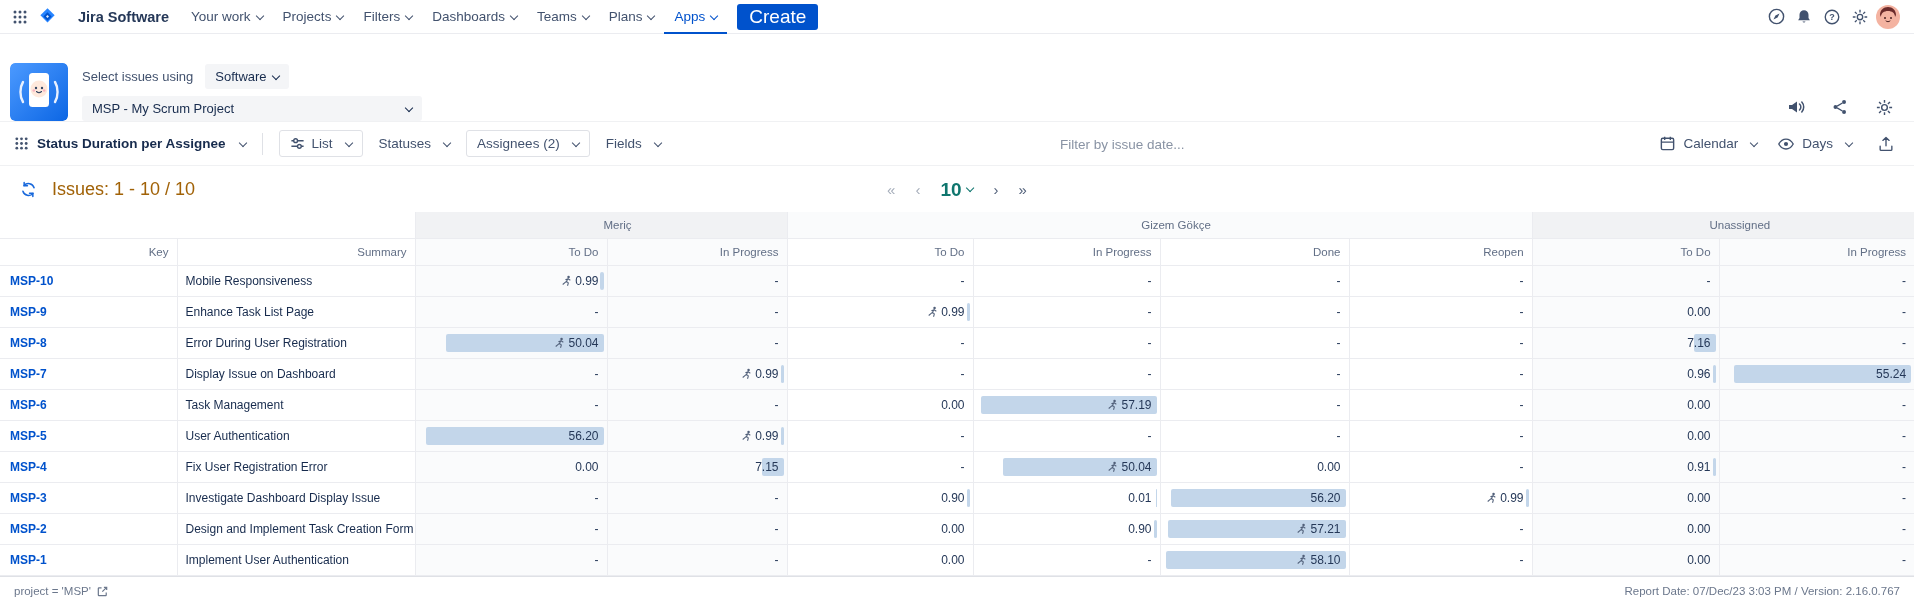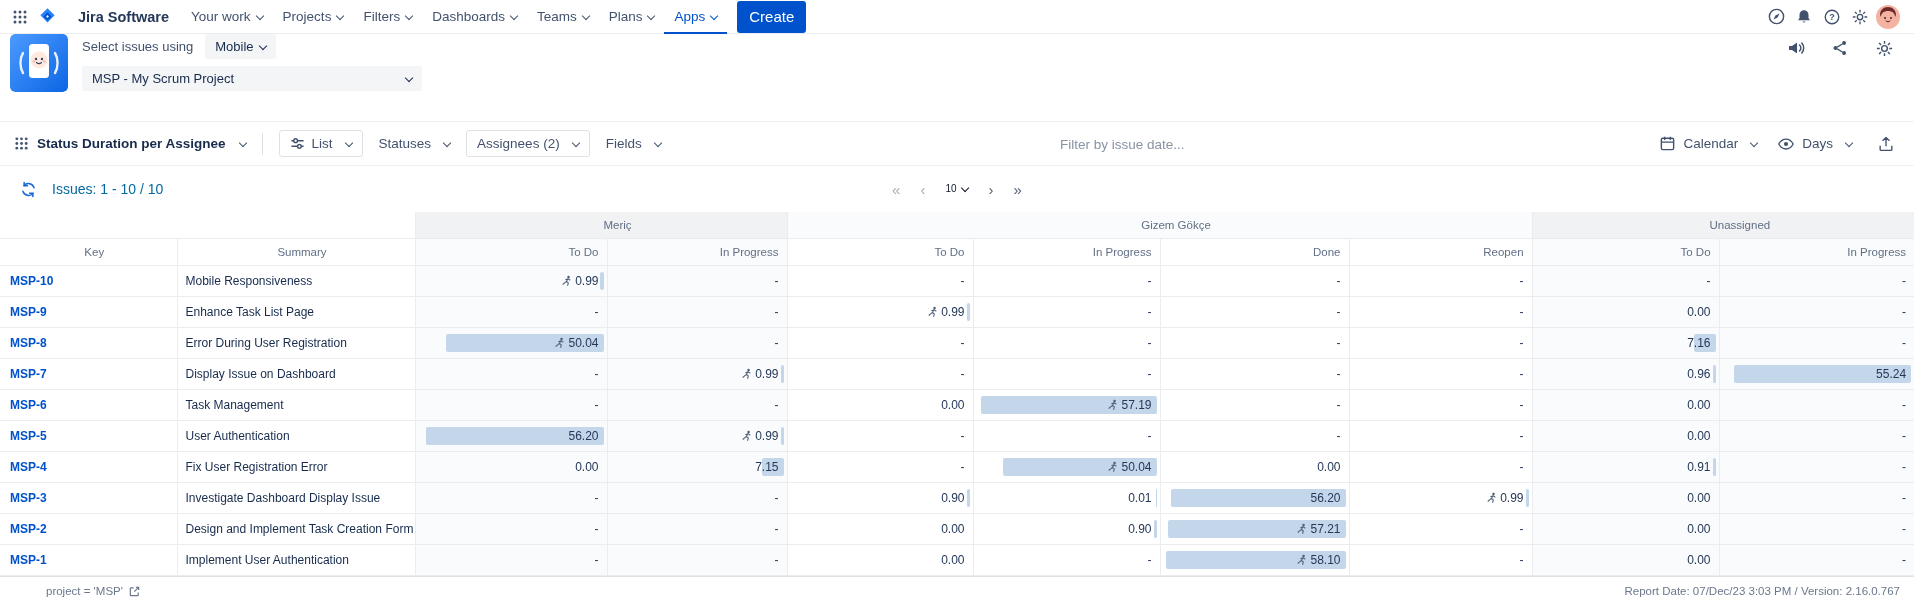--- a/index.html
+++ b/index.html
@@ -11,29 +11,29 @@
   .chev { display:inline-block; width:6px; height:6px; border-right:1.5px solid currentColor; border-bottom:1.5px solid currentColor; transform:rotate(45deg); margin-left:6px; margin-bottom:2px; flex:none; }
 
   
   .topnav { height:34px; display:flex; align-items:center; padding:0 12px 0 6px; border-bottom:1px solid #EBECF0; }
   .icon-btn { width:28px; height:28px; display:flex; align-items:center; justify-content:center; border-radius:3px; color:#42526E; flex:none; }
   .brand { display:flex; align-items:center; gap:21px; padding:0 12px 0 4px; }
   .brand-text { font-size:14.5px; font-weight:700; color:#253858; white-space:nowrap; }
   .nav-items { display:flex; align-items:stretch; height:34px; }
   .nav-item { display:flex; align-items:center; padding:16px 10px; font-size:13.5px; color:#42526E; white-space:nowrap; }
   .nav-item.active { color:#0052CC; box-shadow:inset 0 -2px 0 #0052CC; }
-  .create-btn { background:#0052CC; color:#fff; font-size:15px; font-weight:500; height:32px; padding:0 12px; border-radius:3px; margin-left:10px; }
+  .create-btn { background:#0052CC; color:#fff; font-size:19px; font-weight:500; height:26px; padding:0 12px; border-radius:3px; margin-left:10px; }
   .topnav-spacer { flex:1; }
   .search-box { display:flex; align-items:center; gap:7px; width:180px; height:26px; border:1px solid #C1C7D0; border-radius:4px; padding:0 8px; margin-right:12px; background:#fff; }
   .search-box input { border:none; outline:none; font-size:13px; width:100%; font-family:inherit; color:#172B4D; background:transparent; }
   .search-box input::placeholder { color:#7A869A; }
   .avatar-btn { width:28px; height:28px; display:flex; align-items:center; justify-content:center; }
 
   
-  .app-header { height:88px; display:flex; align-items:flex-start; padding:0 16px 0 10px; gap:14px; border-bottom:1px solid #F0F1F3; }
+  .app-header { height:88px; display:flex; align-items:flex-end; padding:0 16px 0 10px; gap:14px; border-bottom:1px solid #F0F1F3; }
   .ah-controls { display:flex; flex-direction:column; gap:7px; }
   .ah-row1 { display:flex; align-items:center; gap:12px; }
   .ah-label { font-size:13px; color:#42526E; white-space:nowrap; }
   .ah-dd { display:flex; align-items:center; background:#F4F5F7; border-radius:3px; padding:5px 10px; font-size:13px; color:#172B4D; }
   .ah-dd.project { width:340px; justify-content:space-between; }
   .ah-spacer { flex:1; }
   .ah-icons { display:flex; align-items:center; gap:16px; color:#42526E; }
 
   
   .toolbar { height:44px; display:flex; align-items:center; padding:0 14px; gap:16px; border-bottom:1px solid #F0F1F3; }
@@ -42,52 +42,52 @@
   .tb-divider { width:1px; height:22px; background:#DFE1E6; flex:none; }
   .tb-btn { display:flex; align-items:center; gap:7px; font-size:13.5px; color:#42526E; white-space:nowrap; }
   .tb-btn.boxed { border:1px solid #DFE1E6; border-radius:3px; padding:5px 10px; }
   .tb-filter input { border:none; outline:none; font-size:13.5px; color:#172B4D; width:200px; font-family:inherit; }
   .tb-filter input::placeholder { color:#8993A4; }
   .tb-spacer { flex:1; }
   .tb-right { display:flex; align-items:center; gap:20px; color:#42526E; }
 
   
   .pagination-row { height:46px; position:relative; display:flex; align-items:center; padding:0 14px; gap:10px; }
-  .issues-count { font-size:14px; color:#0369a1; }
+  .issues-count { font-size:18px; color:#a16207; }
   .pager { position:absolute; left:50%; transform:translateX(-50%); display:flex; align-items:center; gap:20px; }
   .pg { font-size:15px; color:#505F79; line-height:1; }
   .pg.dim { color:#A5ADBA; }
-  .pg.size { font-size:10px; display:flex; align-items:center; color:#0f172a; }
+  .pg.size { font-size:19px; display:flex; align-items:center; color:#0f766e;font-weight:bold; }
 
   
   .dur-table { width:1914px; border-collapse:collapse; table-layout:fixed; }
   .dur-table th, .dur-table td { border:1px solid #EBECF0; overflow:hidden; white-space:nowrap; }
   .dur-table th:first-child, .dur-table td:first-child { border-left:none; }
   .dur-table th:last-child, .dur-table td:last-child { border-right:none; }
   .dur-table thead tr:first-child th { border-top:none; }
   .dur-table thead th { font-weight:400; font-size:11.5px; color:#626F86; }
   .gh { text-align:center; height:26px;padding-left:33px; }
   .band-gray { background:#F1F2F4; }
   .band-light { background:#FAFBFC; }
   .gh-empty { background:#fff; }
   .col-h { height:27px; padding:0 8px; text-align:right; }
-  .col-h.left { text-align:center; padding-left:20px; }
+  .col-h.left { text-align:right; padding-left:20px; }
   .tint { background:#FAFBFC; }
   .dur-table tbody td { height:30px; font-size:12px; }
   .key-cell { padding:0 8px 0 10px; }
   .key-cell a { color:#0052CC; font-weight:600; font-size:12px; }
   .summary-cell { padding:0 8px; color:#172B4D; }
   .value-cell { position:relative; padding:0; }
   .bar { position:absolute; right:3px; top:6px; bottom:6px; background:#C3D6EA; border-radius:2px; }
   .cell-text { position:relative; display:flex; align-items:center; justify-content:flex-end; gap:3px; padding:0 8px; height:30px; color:#253858; }
   .runner { display:inline-flex; flex:none; }
 
   
   .page-footer { height:32px; border-top:1px solid #DFE1E6; display:flex; justify-content:space-between; align-items:flex-start; padding:8px 14px 0; font-size:11.5px; color:#6B778C; }
-  .jql-link { display:flex; align-items:center; gap:5px; color:#6B778C;margin-left:32px; }
+  .jql-link { display:flex; align-items:center; gap:5px; color:#6B778C; }
 </style>
 </head>
 <body>
 
 <header class="topnav">
   <button class="icon-btn">
     <svg width="16" height="16" viewBox="0 0 16 16" fill="#42526E">
         <circle cx="3" cy="3" r="1.5"></circle>
         <circle cx="8" cy="3" r="1.5"></circle>
         <circle cx="13" cy="3" r="1.5"></circle>
@@ -190,21 +190,21 @@
     <circle cx="26" cy="25" r="1.2" fill="#344563"></circle>
       <circle cx="32" cy="25" r="1.2" fill="#344563"></circle>
     <path d="M26.5 28.5c1.5 1.4 3.5 1.4 5 0" stroke="#344563" stroke-width="1.1" fill="none" stroke-linecap="round"></path>
     <circle cx="23.8" cy="27.5" r="1.3" fill="#F8B4C0"></circle>
       <circle cx="34.2" cy="27.5" r="1.3" fill="#F8B4C0"></circle>
   </svg>
   <div class="ah-controls">
     <div class="ah-row1">
       <span class="ah-label">Select issues using</span>
       <button class="ah-dd">
-          <span>Mobile</span>
+          <span>Software</span>
           <span class="chev"></span>
         </button>
     </div>
     <button class="ah-dd project">
         <span>MSP - My Scrum Project</span>
         <span class="chev"></span>
       </button>
   </div>
   <div class="ah-spacer"></div>
   <div class="ah-icons">

